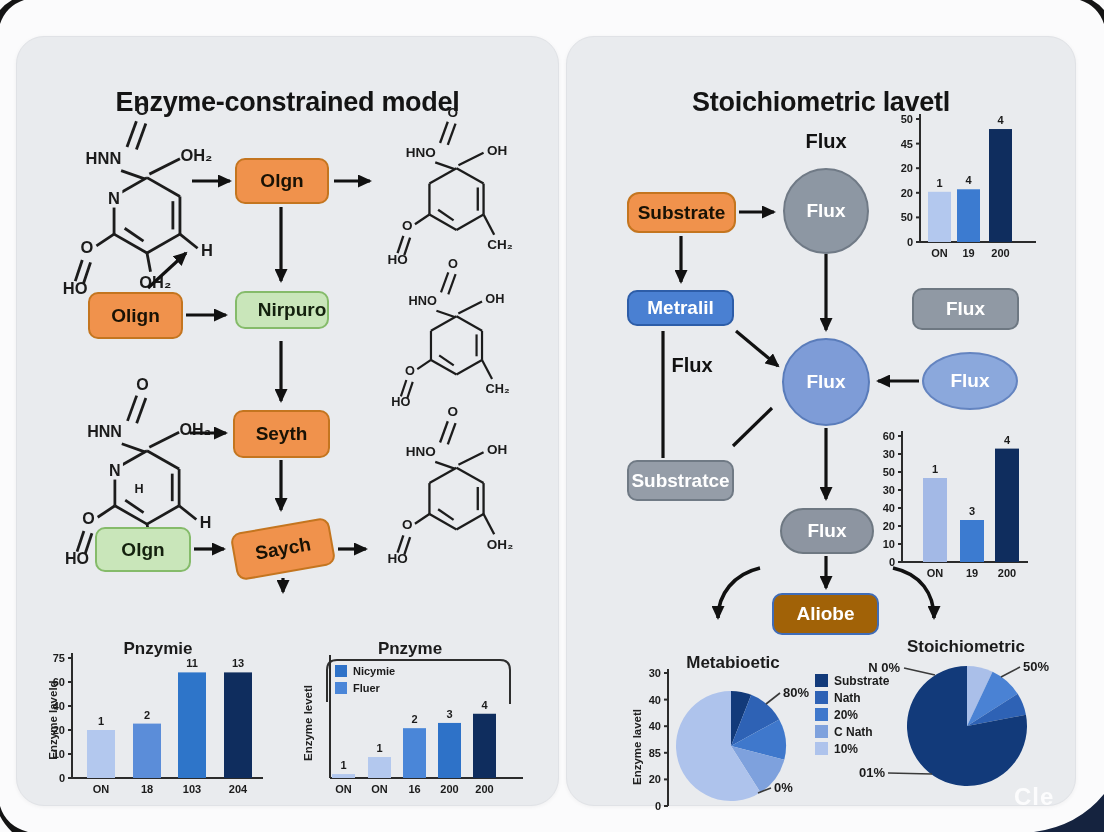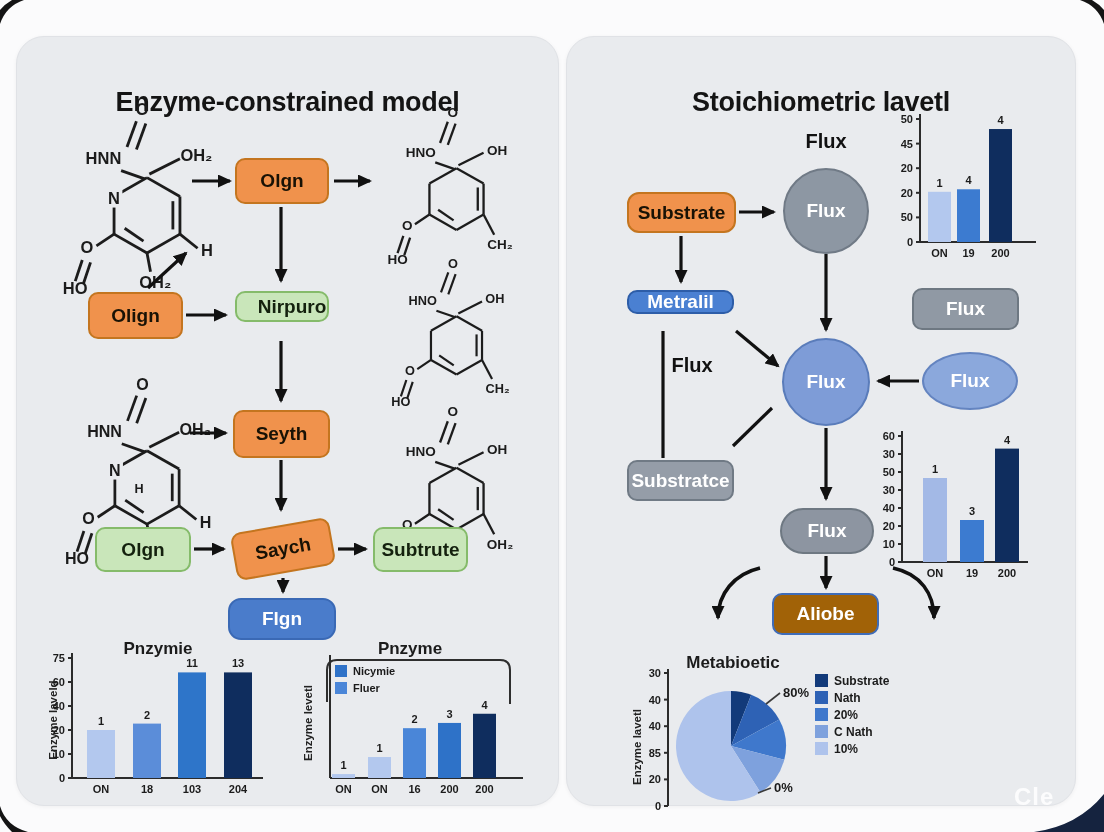--- a/index.html
+++ b/index.html
@@ -204,31 +204,29 @@
       <path marker-end="url(#ah)" d="M826,556 V588"></path>
       <path stroke-width="3.6" marker-end="url(#ah)" d="M760,568 C734,574 718,594 718,618"></path>
       <path stroke-width="3.6" marker-end="url(#ah)" d="M893,568 C921,574 934,594 934,618"></path>
       <path d="M663,331 V458"></path>
       <path d="M733,446 L772,408"></path>
     </g>
   </svg>
 
   <div class="box orange" style="left:235px;top:158px;width:94px;height:46px;">Olgn</div>
   <div class="box orange" style="left:88px;top:292px;width:95px;height:47px;">Olign</div>
-  <div class="box green" style="left:235px;top:291px;width:94px;height:31px;padding-left:20px;">Nirpuro</div>
+  <div class="box green" style="left:235px;top:291px;width:94px;height:38px;padding-left:20px;">Nirpuro</div>
   <div class="box orange" style="left:233px;top:410px;width:97px;height:48px;">Seyth</div>
   <div class="box orange" style="left:233px;top:525px;width:100px;height:48px;transform:rotate(-10deg);">Saych</div>
   <div class="box green" style="left:95px;top:527px;width:96px;height:45px;">Olgn</div>
-  <div class="box green" style="left:373px;top:527px;width:95px;height:45px;">Subtrute</div>
-  <div class="box bluebox" style="left:228px;top:598px;width:108px;height:42px;background:#4a7ccb;border:2px solid #3a69b5;border-radius:13px;">Flgn</div>
 
   <div class="box orange" style="left:627px;top:192px;width:109px;height:41px;border-radius:12px;">Substrate</div>
   <div class="flux-label" style="left:796px;top:130px;width:60px;">Flux</div>
   <div class="box graybox circle" style="left:783px;top:168px;width:86px;height:86px;background:#8d97a3;border:2px solid #707a86;">Flux</div>
-  <div class="box bluebox" style="left:627px;top:290px;width:107px;height:24px;background:#4a80d2;border:2px solid #2d5da8;">Metralil</div>
+  <div class="box bluebox" style="left:627px;top:290px;width:107px;height:36px;background:#4a80d2;border:2px solid #2d5da8;">Metralil</div>
   <div class="box graybox" style="left:912px;top:288px;width:107px;height:42px;background:#9099a4;border:2px solid #6e7882;">Flux</div>
   <div class="flux-label" style="left:664px;top:354px;width:56px;">Flux</div>
   <div class="box bluebox circle" style="left:782px;top:338px;width:88px;height:88px;background:#7e9cd7;border:2px solid #5a7cba;">Flux</div>
   <div class="box bluebox circle" style="left:922px;top:352px;width:96px;height:58px;background:#8ba8dc;border:2px solid #6484c0;">Flux</div>
   <div class="box graybox" style="left:627px;top:460px;width:107px;height:41px;background:#959da8;border:2px solid #707a85;">Substratce</div>
   <div class="box graybox" style="left:780px;top:508px;width:94px;height:46px;background:#8d95a1;border:2px solid #6e7882;border-radius:23px;">Flux</div>
   <div class="box bluebox" style="left:772px;top:593px;width:107px;height:42px;background:#a16207;border:2px solid #3f6cb8;">Aliobe</div>
 
   <div class="ph" style="left:45px;top:638px;width:230px;height:175px;"><svg width="230" height="175">
         <text x="113" y="16" text-anchor="middle" style="font-size:17px;font-weight:700;fill:#1b1b1b;">Pnzymie</text>
@@ -377,20 +375,33 @@
         <text x="203" y="31" style="font-size:12px;font-weight:700;fill:#1b1b1b;">Substrate</text>
         <rect x="184" y="37" width="13" height="13" fill="#2e62b5"></rect>
         <text x="203" y="48" style="font-size:12px;font-weight:700;fill:#1b1b1b;">Nath</text>
         <rect x="184" y="54" width="13" height="13" fill="#3f78cc"></rect>
         <text x="203" y="65" style="font-size:12px;font-weight:700;fill:#1b1b1b;">20%</text>
         <rect x="184" y="71" width="13" height="13" fill="#7ea1dd"></rect>
         <text x="203" y="82" style="font-size:12px;font-weight:700;fill:#1b1b1b;">C Nath</text>
         <rect x="184" y="88" width="13" height="13" fill="#aec3ec"></rect>
         <text x="203" y="99" style="font-size:12px;font-weight:700;fill:#1b1b1b;">10%</text>
       </svg></div>
+  <div class="ph" style="left:848px;top:638px;width:230px;height:165px;"><svg width="230" height="165">
+        <text x="118" y="14" text-anchor="middle" style="font-size:17px;font-weight:700;fill:#1b1b1b;">Stoichiometric</text>
+        <path d="M119,88 L119,28 A60,60 0 0 1 144.54675749390435,33.71037685203883 Z" fill="#aabfe9"></path>
+        <path d="M119,88 L144.54675749390435,33.71037685203883 A60,60 0 0 1 169.6596755301209,55.85039230126019 Z" fill="#4a82d4"></path>
+        <path d="M119,88 L169.6596755301209,55.85039230126019 A60,60 0 0 1 177.93723504372133,76.7571211248565 Z" fill="#2e62b5"></path>
+        <path d="M119,88 L177.93723504372133,76.7571211248565 A60,60 0 1 1 118.99999999999999,28 Z" fill="#123a7a"></path>
+        <line x1="153" y1="39" x2="172" y2="29" stroke="#3a3a3a" stroke-width="1.6"></line>
+        <text x="175" y="33" text-anchor="start" style="font-size:13px;font-weight:700;fill:#1b1b1b;">50%</text>
+        <line x1="87" y1="37" x2="56" y2="30" stroke="#3a3a3a" stroke-width="1.6"></line>
+        <text x="52" y="34" text-anchor="end" style="font-size:13px;font-weight:700;fill:#1b1b1b;">N 0%</text>
+        <line x1="84" y1="136" x2="40" y2="135" stroke="#3a3a3a" stroke-width="1.6"></line>
+        <text x="37" y="139" text-anchor="end" style="font-size:13px;font-weight:700;fill:#1b1b1b;">01%</text>
+      </svg></div>
 
   <svg id="corners" width="1104" height="832">
     <path d="M24,0 Q6,6 0,24 L0,10 Q5,4 12,0 Z" fill="#141414"></path>
     <path d="M1080,0 Q1098,6 1104,24 L1104,10 Q1099,4 1092,0 Z" fill="#141414"></path>
     <path d="M0,806 Q6,826 28,832 L12,832 Q4,824 0,816 Z" fill="#141414"></path>
     <path d="M1104,794 Q1078,826 1034,832 L1104,832 Z" fill="#15233f"></path>
   </svg>
   <div id="watermark">Cle</div>
 </div>
 

